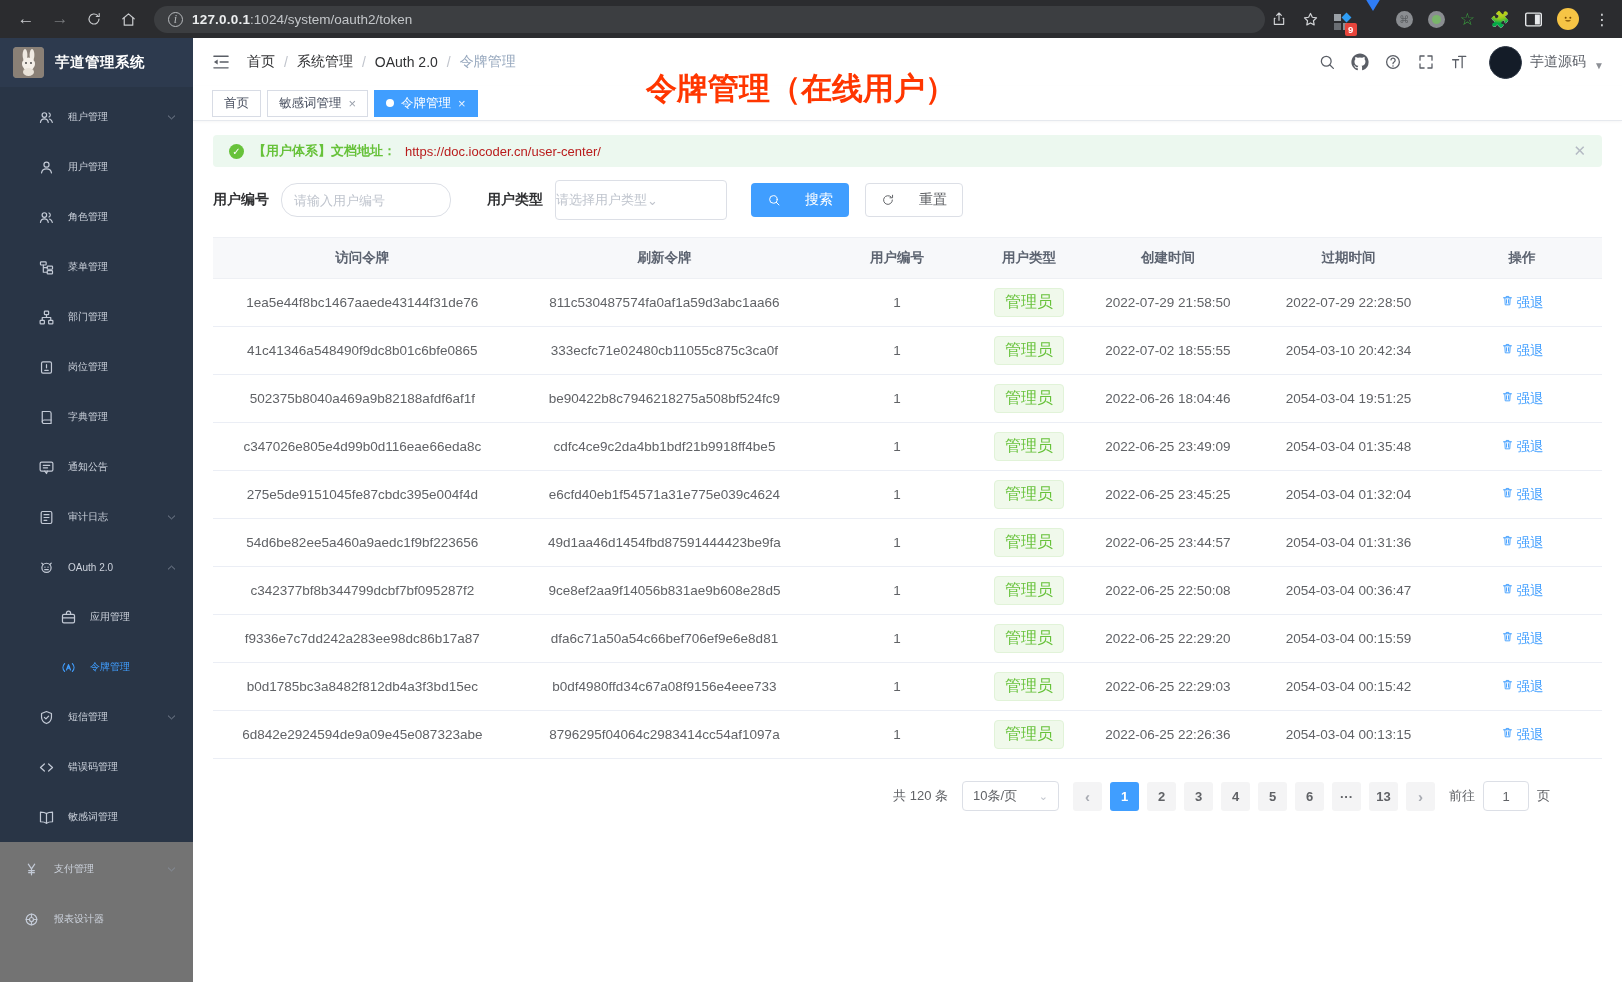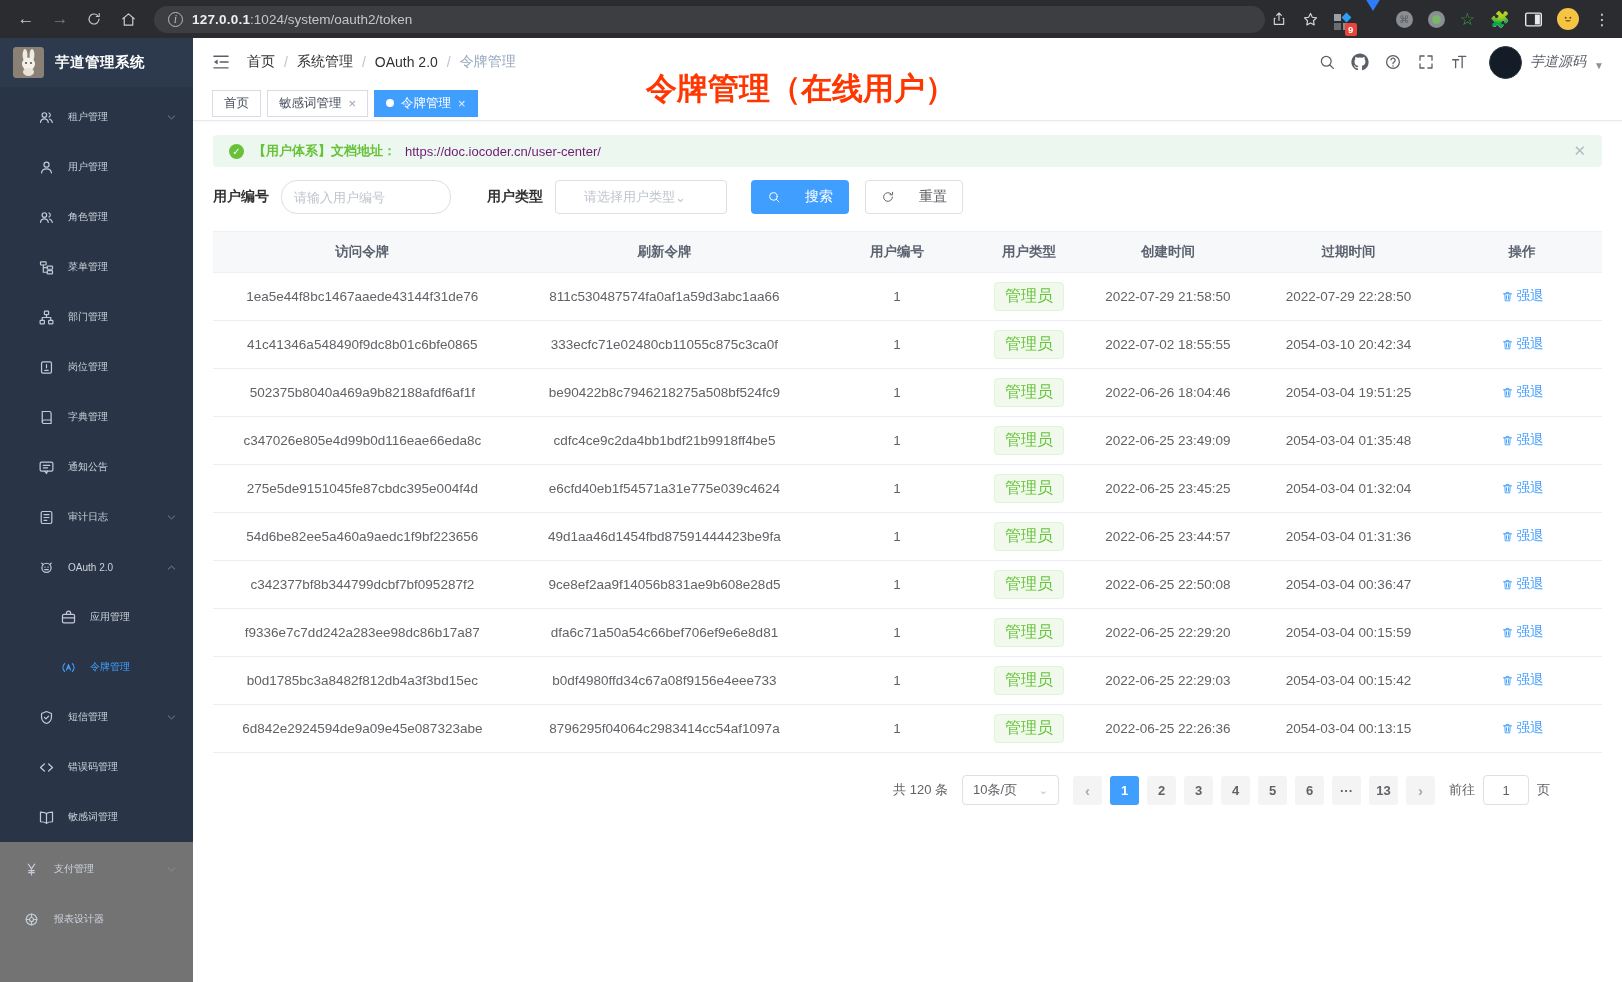--- a/index.html
+++ b/index.html
@@ -49,59 +49,59 @@
 
   
   .main { flex:1; display:flex; flex-direction:column; background:#fff; position:relative; min-width:0; }
   .topbar { height:48px; display:flex; align-items:center; padding:0 18px; gap:16px; flex-shrink:0; }
   .hamburger { color:#5a5e66; width:20px; height:20px; }
   .breadcrumb { display:flex; align-items:center; gap:9px; font-size:14px; color:#303133; }
   .bc-sep { color:#c0c4cc; }
   .bc-item.last { color:#97a8be; }
   .top-actions { margin-left:auto; display:flex; align-items:center; gap:15px; color:#5a5e66; }
   .ta-ic { width:18px; height:18px; color:#5a5e66; }
-  .user-wrap { display:flex; align-items:center; gap:8px; margin-left:6px;font-style:italic; }
+  .user-wrap { display:flex; align-items:center; gap:8px; margin-left:6px; }
   .user-avatar { width:33px; height:33px; border-radius:50%; background:#141c28; border:1px solid #2a3442; }
   .user-name { font-size:14px; color:#5a5e66; }
   .caret { color:#8d9096; font-size:10px; margin-top:6px; }
 
   .annotation { position:absolute; left:453px; top:30px; font-size:31px; font-weight:700; color:#ff3600; z-index:6; white-space:nowrap; }
 
   .tagbar { height:35px; display:flex; align-items:center; gap:6px; padding:0 19px; border-bottom:1px solid #e6e9ee; box-shadow:0 1px 3px rgba(0,0,0,.04); flex-shrink:0; }
   .tag { height:27px; display:inline-flex; align-items:center; gap:7px; padding:0 11px; background:#fff; border:1px solid #d8dce5; color:#495060; font-size:12.5px; cursor:pointer; }
   .tag .tag-close { font-size:13px; color:#9aa0ab; }
   .tag.active { background:#409eff; border-color:#409eff; color:#fff; }
   .tag.active .tag-close { color:#e8f3ff; }
   .tag-dot { width:8px; height:8px; border-radius:50%; background:#fff; }
 
   
   .content { padding:14px 20px 0 20px; flex:1; }
   .alert { height:32px; background:#ecf8ef; border-radius:4px; display:flex; align-items:center; padding:0 16px; gap:9px; font-size:13px; color:#67c23a; }
   .alert-check { width:15px; height:15px; border-radius:50%; background:#67c23a; color:#fff; display:flex; align-items:center; justify-content:center; font-size:10px; flex-shrink:0; }
   .alert-text { font-weight:600; }
-  .alert-link { color:#701a75; text-decoration:none; }
+  .alert-link { color:#b91c1c; text-decoration:none; }
   .alert-close { margin-left:auto; color:#b4bac3; font-size:15px; cursor:pointer; }
 
   .filter-row { display:flex; align-items:center; margin-top:13px; gap:12px; }
   .f-label { font-size:14px; font-weight:700; color:#303133; }
   .f-input { width:170px; height:34px; border:1px solid #dcdfe6; border-radius:16px; padding:0 12px; font-size:13px; color:#606266; outline:none; font-family:inherit; }
   .f-input::placeholder { color:#bfc4cd; }
-  .f-select { width:172px; height:34px; border:1px solid #dcdfe6; border-radius:4px; padding:0 28px; font-size:13px; color:#bfc4cd; display:flex; align-items:center; cursor:pointer; margin-right:12px; }
+  .f-select { width:172px; height:40px; border:1px solid #dcdfe6; border-radius:4px; padding:0 0; font-size:13px; color:#bfc4cd; display:flex; align-items:center; cursor:pointer; margin-right:12px; }
   .f-select .sel-caret { color:#c0c4cc; }
   .gap-lg { width:12px; }
   .btn { height:34px; padding:0 15px; border-radius:4px; font-size:14px; display:inline-flex; align-items:center; gap:24px; cursor:pointer; border:1px solid transparent; }
   .btn-primary { background:#409eff; color:#fff; }
   .btn-plain { background:#fff; color:#606266; border-color:#dcdfe6; margin-left:4px; }
   .btn svg { width:14px; height:14px; }
 
   table.data { width:100%; border-collapse:collapse; margin-top:17px; }
   table.data th { height:41px; background:#f7f8fa; font-size:13.5px; font-weight:700; color:#5c6370; border-top:1px solid #eef0f4; border-bottom:1px solid #eef0f4; text-align:center; }
   table.data td { height:48px; font-size:13.5px; color:#606266; text-align:center; border-bottom:1px solid #ebeef5; }
   .badge { display:inline-block; padding:3px 10px; background:#f0f9eb; border:1px solid #e1f3d8; color:#67c23a; border-radius:4px; font-size:16px; line-height:1.3; }
-  .action-link { color:#409eff; display:inline-flex; align-items:center; gap:3px; font-size:13.5px; cursor:pointer; text-decoration:none; }
+  .action-link { color:#409eff; display:inline-flex; gap:3px; font-size:13.5px; cursor:pointer; text-decoration:none; }
   .action-link svg { width:13px; height:13px; }
 
   .pager-row { display:flex; align-items:center; justify-content:flex-end; margin-top:22px; gap:14px; font-size:13px; color:#606266; padding-right:52px; }
   .size-select { width:97px; height:30px; border:1px solid #dcdfe6; border-radius:4px; padding:0 10px; display:flex; align-items:center; justify-content:space-between; color:#606266; cursor:pointer; }
   .size-select .sel-caret { color:#c0c4cc; font-size:11px; }
   .pages { display:flex; align-items:center; gap:8px; }
   .page-btn { min-width:29px; height:29px; padding:0 4px; background:#f4f4f5; border-radius:3px; display:flex; align-items:center; justify-content:center; font-size:13px; font-weight:600; color:#606266; cursor:pointer; }
   .page-btn.active { background:#409eff; color:#fff; }
   .page-btn.nav { color:#a8abb2; font-size:15px; }
   .goto { display:flex; align-items:center; gap:8px; }

